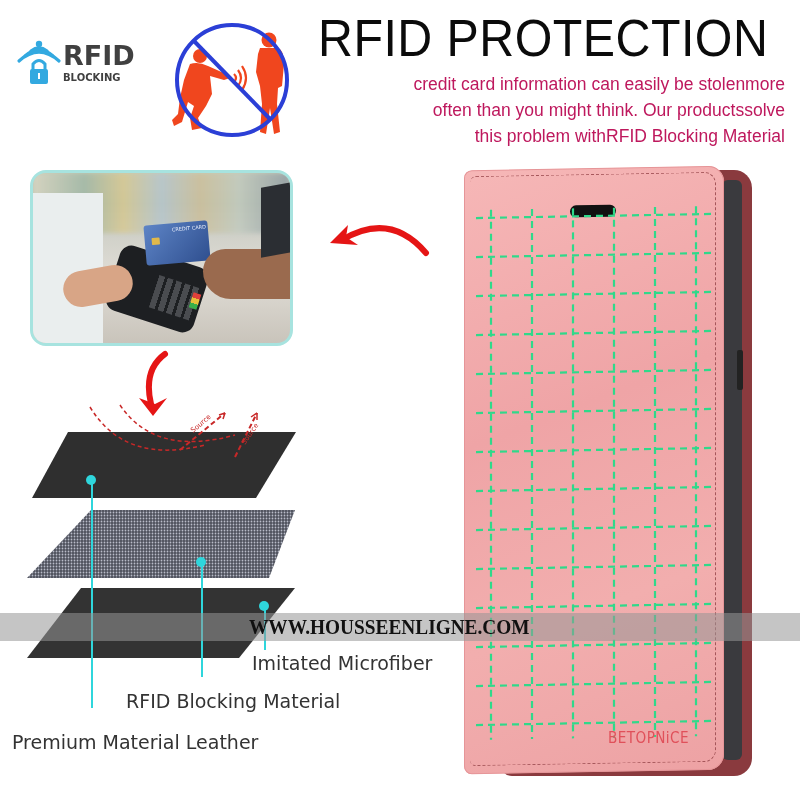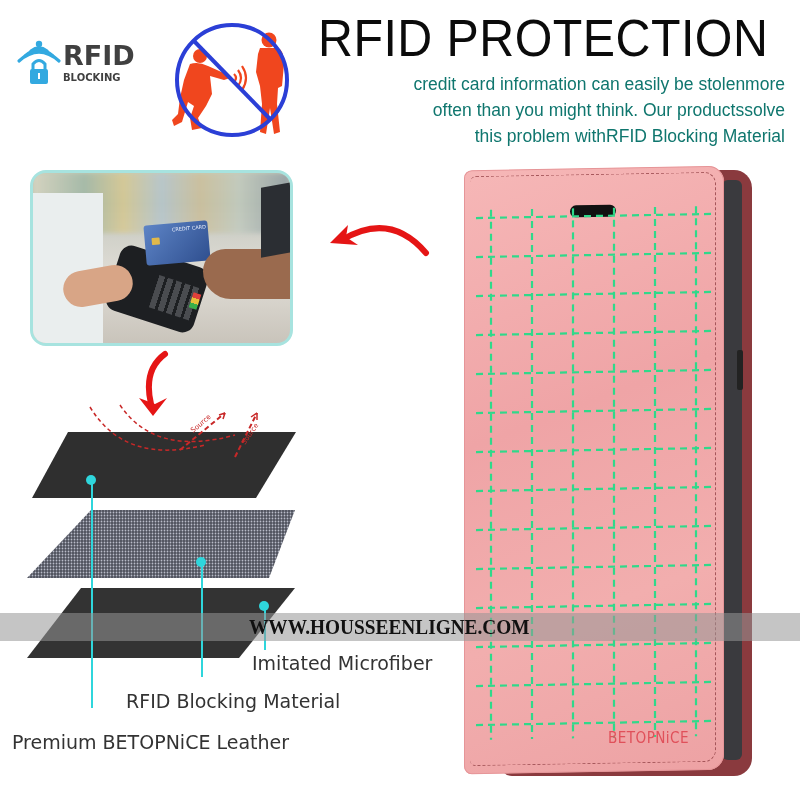--- a/index.html
+++ b/index.html
@@ -4,21 +4,21 @@
 <style>
   html,body{margin:0;padding:0;}
   body{width:800px;height:800px;position:relative;overflow:hidden;background:#ffffff;font-family:"Liberation Sans",sans-serif;}
   .abs{position:absolute;}
   
   .badge-title{font-family:"DejaVu Sans",sans-serif;font-weight:bold;color:#404040;}
   .badge-t1{left:63px;top:42px;font-size:27px;line-height:27px;letter-spacing:0px;}
   .badge-t2{left:63px;top:71px;font-size:10px;line-height:14px;}
   
   .main-title{left:318px;top:8px;font-size:52px;line-height:60px;color:#0b0b0b;font-family:"Liberation Sans",sans-serif;letter-spacing:0.5px;transform:scaleX(0.93);transform-origin:left top;white-space:nowrap;}
-  .desc{right:15px;font-size:17.5px;line-height:24px;color:#0f766e;text-align:right;white-space:nowrap;}
+  .desc{right:15px;font-size:17.5px;line-height:24px;color:#be185d;text-align:right;white-space:nowrap;}
   
   .photo{left:30px;top:170px;width:257px;height:170px;border-radius:16px;border:3px solid #a7e3df;overflow:hidden;
     background:linear-gradient(180deg,#c8ccb8 0%,#b9bfae 18%,#cfd0c8 35%,#e0ddd6 60%,#c9c4bb 100%);}
   .layer-label{font-family:"DejaVu Sans",sans-serif;font-size:19px;color:#333;white-space:nowrap;}
   .watermark-band{left:0;top:613px;width:800px;height:28px;background:rgba(150,150,150,0.55);}
   .watermark-text{left:249px;top:614px;font-family:"Liberation Serif",serif;font-size:21px;line-height:26px;color:#111;letter-spacing:0px;font-weight:bold;transform:scaleX(0.92);transform-origin:left top;white-space:nowrap;}
   .brand{left:608px;top:728px;font-family:"DejaVu Sans",sans-serif;font-size:16px;color:#e0505a;letter-spacing:0.5px;transform:scaleX(0.85);transform-origin:left top;white-space:nowrap;}
 </style>
 </head>
 <body>
@@ -122,21 +122,21 @@
 
 <div class="abs" style="left:91px;top:480px;width:2px;height:228px;background:#2fd6dc;"></div>
 <div class="abs" style="left:86px;top:475px;width:10px;height:10px;border-radius:50%;background:#2fd6dc;"></div>
 <div class="abs" style="left:201px;top:562px;width:2px;height:115px;background:#2fd6dc;"></div>
 <div class="abs" style="left:196px;top:557px;width:10px;height:10px;border-radius:50%;background:#2fd6dc;"></div>
 <div class="abs" style="left:264px;top:606px;width:2px;height:44px;background:#2fd6dc;"></div>
 <div class="abs" style="left:259px;top:601px;width:10px;height:10px;border-radius:50%;background:#2fd6dc;"></div>
 
 <div class="abs layer-label" style="left:252px;top:652px;">Imitated Microfiber</div>
 <div class="abs layer-label" style="left:126px;top:690px;">RFID Blocking Material</div>
-<div class="abs layer-label" style="left:12px;top:731px;">Premium BETOPNiCE Leather</div>
+<div class="abs layer-label" style="left:12px;top:731px;">Premium Material Leather</div>
 
 <div class="abs" style="left:460px;top:160px;width:300px;height:620px;">
 
   <div class="abs" style="left:40px;top:10px;width:252px;height:606px;background:#8a3a3e;border-radius:12px 18px 18px 12px;"></div>
   <div class="abs" style="left:262px;top:20px;width:20px;height:580px;background:#3a3a3e;border-radius:6px;"></div>
   <div class="abs" style="left:277px;top:190px;width:6px;height:40px;background:#222;border-radius:2px;"></div>
 
   <div class="abs" style="left:4px;top:8px;width:260px;height:604px;background:linear-gradient(160deg,#f6b7b7,#efa4a6 40%,#f2aeae 70%,#eda2a4);border-radius:8px 16px 16px 8px;transform:skewY(-1deg);box-shadow:inset 0 0 0 1px #e59598;">
 
     <div class="abs" style="left:6px;top:6px;right:8px;bottom:8px;border:1.5px dashed #a5565a;border-radius:6px 12px 12px 6px;border-left:none;"></div>

